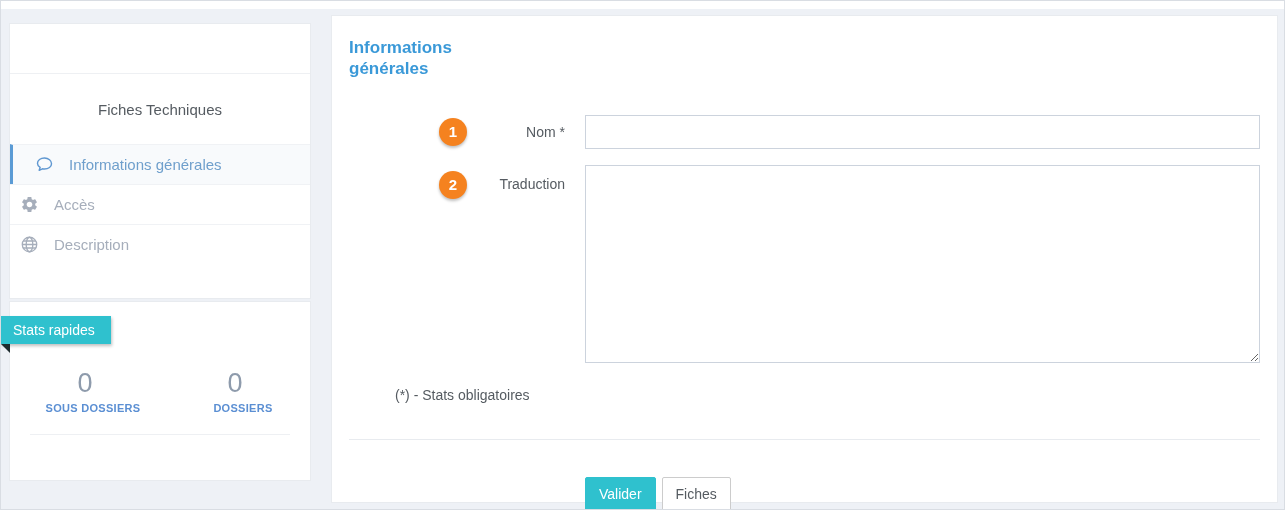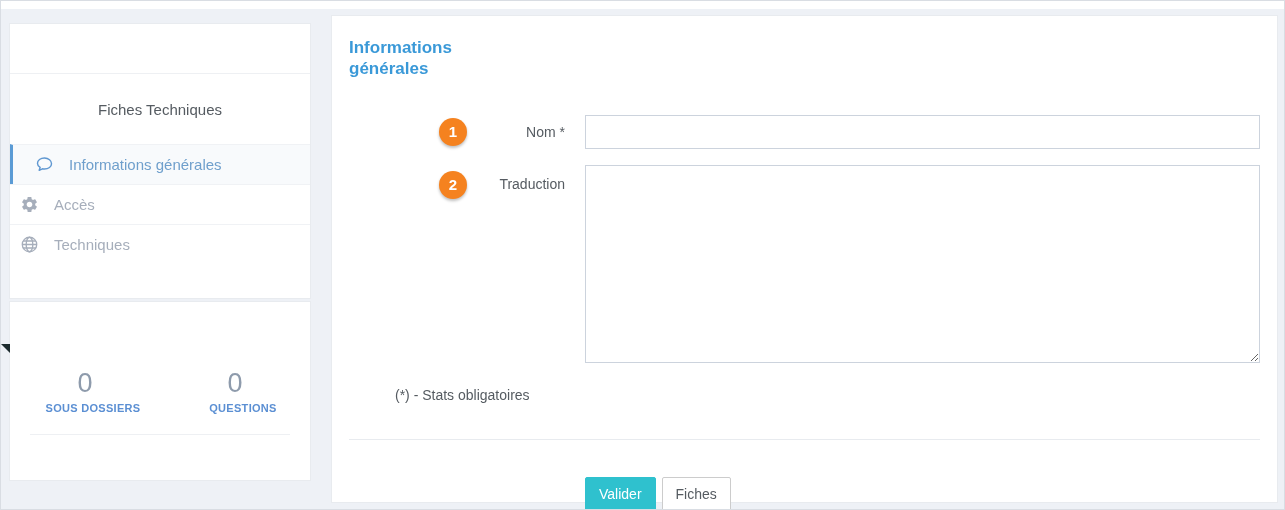--- a/index.html
+++ b/index.html
@@ -102,35 +102,38 @@
         <span class="nav-label">Accès</span>
       </div>
       <div class="nav-item">
         <span class="icon">
           <svg width="19" height="19" viewBox="0 0 20 20" fill="none" stroke="#a6aebb" stroke-width="1.4">
             <circle cx="10" cy="10" r="7.6"></circle>
             <ellipse cx="10" cy="10" rx="3.5" ry="7.6"></ellipse>
             <path d="M2.4 10h15.2M3.3 6.3h13.4M3.3 13.7h13.4"></path>
           </svg>
         </span>
-        <span class="nav-label">Techniques</span>
+        <span class="nav-label">Description</span>
       </div>
     </nav>
   </div>
 
   <div class="card stats-card">
+    <div class="ribbon">
+      <span>Stats rapides</span>
+    </div>
     <div class="ribbon-fold"></div>
     <div class="stats-row">
       <div class="stat">
         <div class="stat-value">0</div>
         <div class="stat-label">SOUS DOSSIERS</div>
       </div>
       <div class="stat">
         <div class="stat-value">0</div>
-        <div class="stat-label">QUESTIONS</div>
+        <div class="stat-label">DOSSIERS</div>
       </div>
     </div>
     <div class="stats-divider"></div>
   </div>
 
   <div class="main-card">
     <h2 class="page-heading">Informations générales</h2>
 
     <div class="form-area">
       <div class="form-row row-nom">

